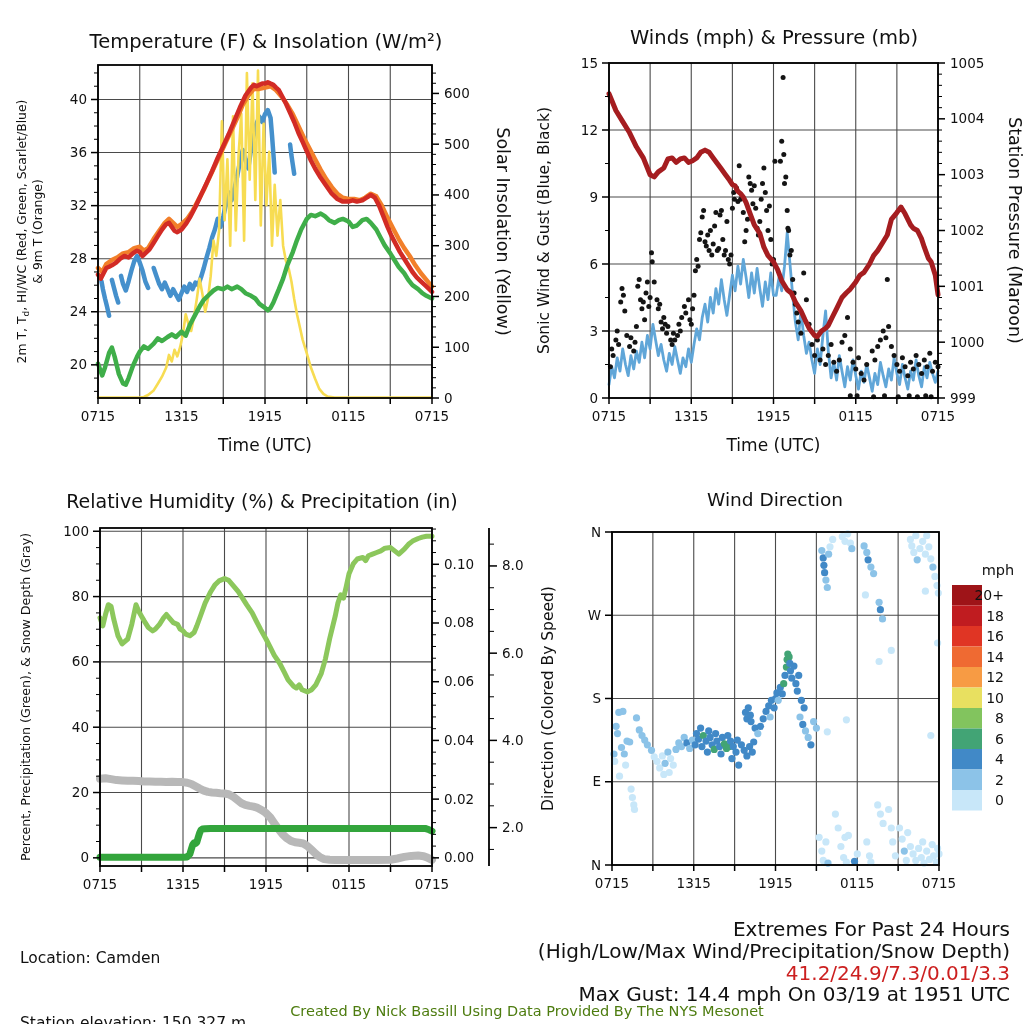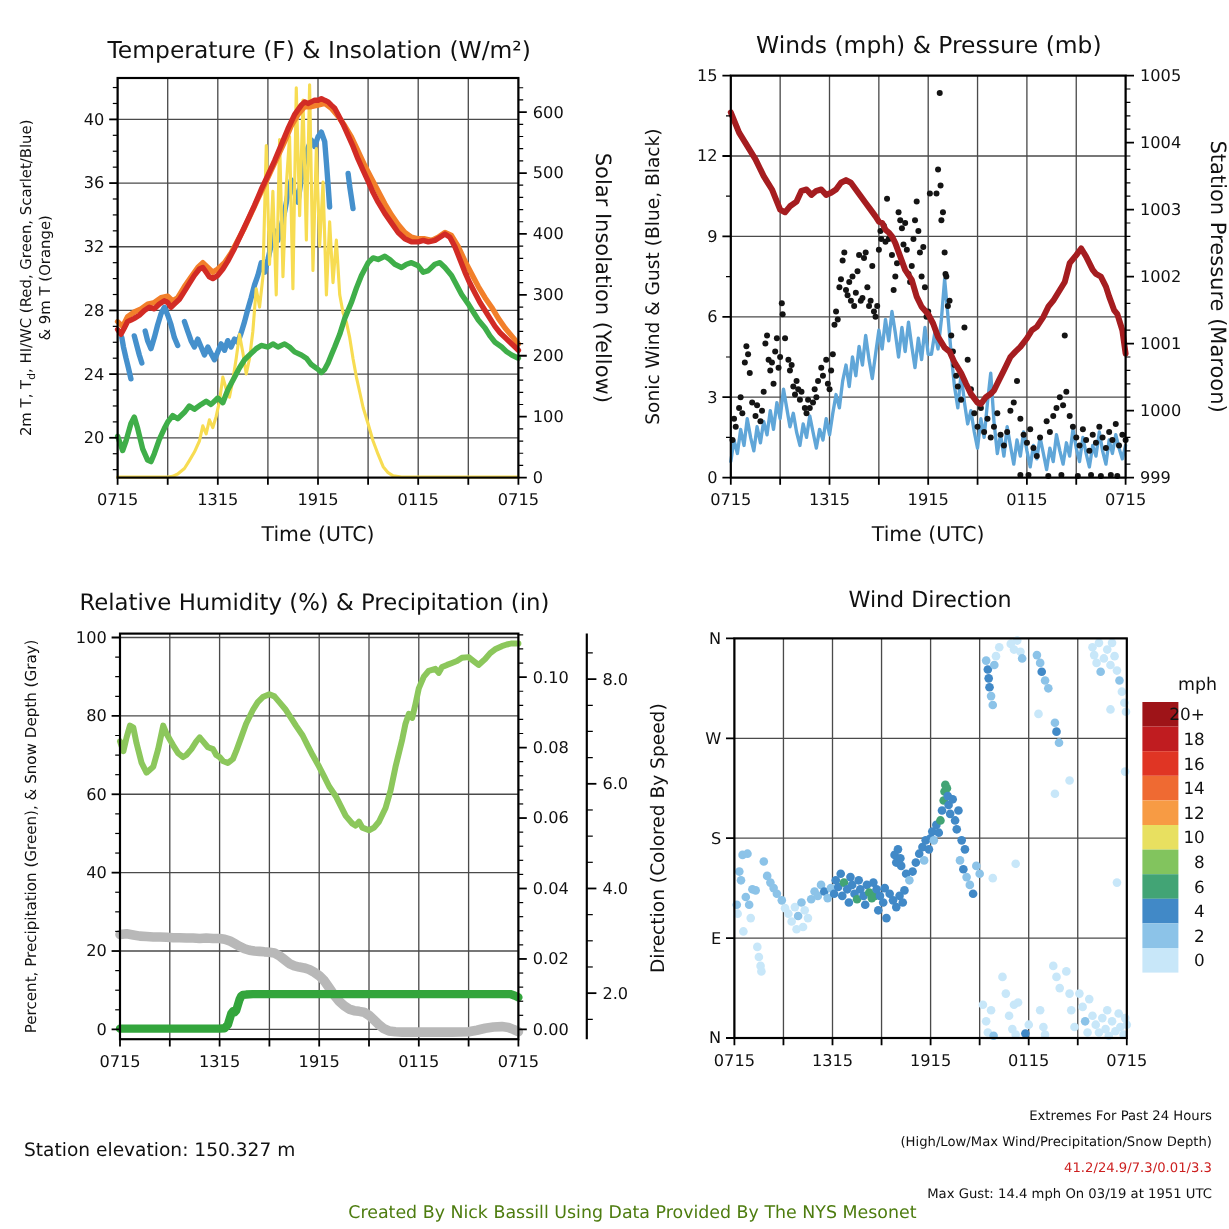--- a/index.html
+++ b/index.html
@@ -4,21 +4,21 @@
 <style>
   html,body{margin:0;padding:0;background:#fff;}
   body{width:1024px;height:1024px;position:relative;overflow:hidden;
        font-family:"DejaVu Sans","Liberation Sans",sans-serif;color:#111;}
   .chart-host{position:absolute;}
   #c-temp{left:0;top:0;width:512px;height:466px;}
   #c-wind{left:512px;top:0;width:512px;height:466px;}
   #c-rh{left:0;top:468px;width:545px;height:430px;z-index:2;}
   #c-dir{left:512px;top:468px;width:512px;height:430px;}
   .footer-left{position:absolute;left:20px;top:905px;font-size:15.5px;line-height:21.5px;white-space:pre;}
-  .footer-right{position:absolute;right:14px;top:919px;font-size:11px;line-height:21.8px;text-align:right;}
+  .footer-right{position:absolute;right:14px;top:919px;font-size:20px;line-height:21.8px;text-align:right;}
   .footer-right .extreme-vals{font-weight:normal;}
   .footer-credit{position:absolute;left:0;top:1003px;width:100%;text-align:center;font-size:14.5px;}
   svg text{font-family:"DejaVu Sans","Liberation Sans",sans-serif;}
 </style>
 </head>
 <body>
 
 <div id="c-temp" class="chart-host"><svg width="512" height="466" viewBox="0 0 512 466">
       <g>
         <line x1="98" y1="65" x2="98" y2="398" stroke="#4a4a4a" stroke-width="1.1"></line>
@@ -832,20 +832,21 @@
         <rect x="440" y="281" width="30" height="20.5" fill="#4189c7"></rect>
         <text x="492" y="296.25" font-size="14" fill="#111" text-anchor="end">4</text>
         <rect x="440" y="301.5" width="30" height="20.5" fill="#8cc3e8"></rect>
         <text x="492" y="316.75" font-size="14" fill="#111" text-anchor="end">2</text>
         <rect x="440" y="322" width="30" height="20.5" fill="#c8e7f9"></rect>
         <text x="492" y="337.25" font-size="14" fill="#111" text-anchor="end">0</text>
       </g>
     </svg></div>
 
 <div class="footer-left">
+  <div>Location: Camden</div>
   <div>Station elevation: 150.327 m</div>
   
   
   
 </div>
 
 <div class="footer-right">
   <div>Extremes For Past 24 Hours</div>
   <div>(High/Low/Max Wind/Precipitation/Snow Depth)</div>
   <div class="extreme-vals" style="color: rgb(204, 31, 31);">41.2/24.9/7.3/0.01/3.3</div>

